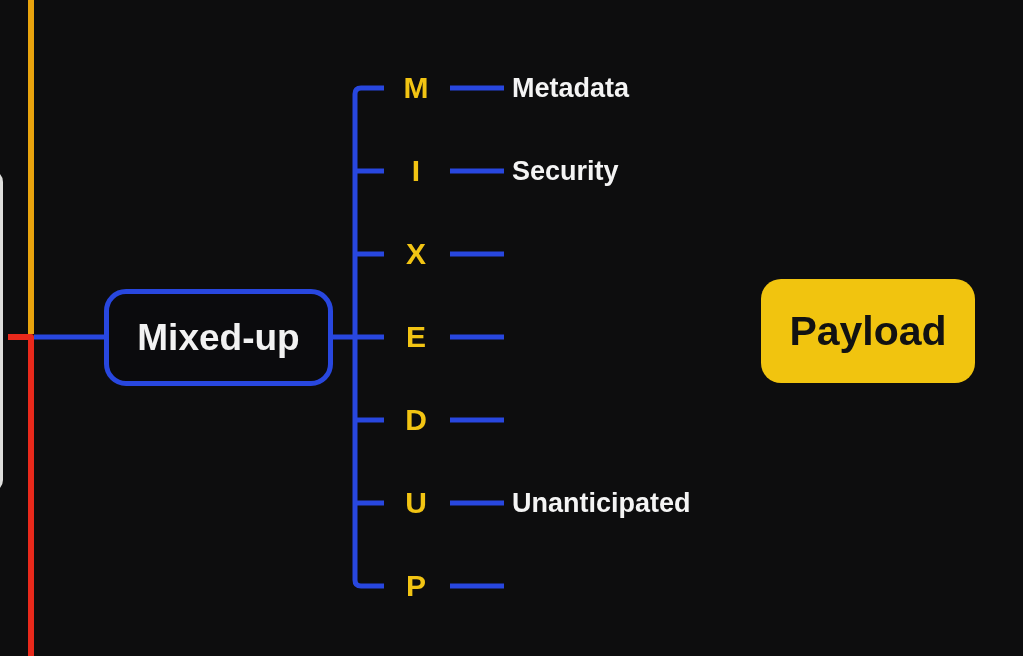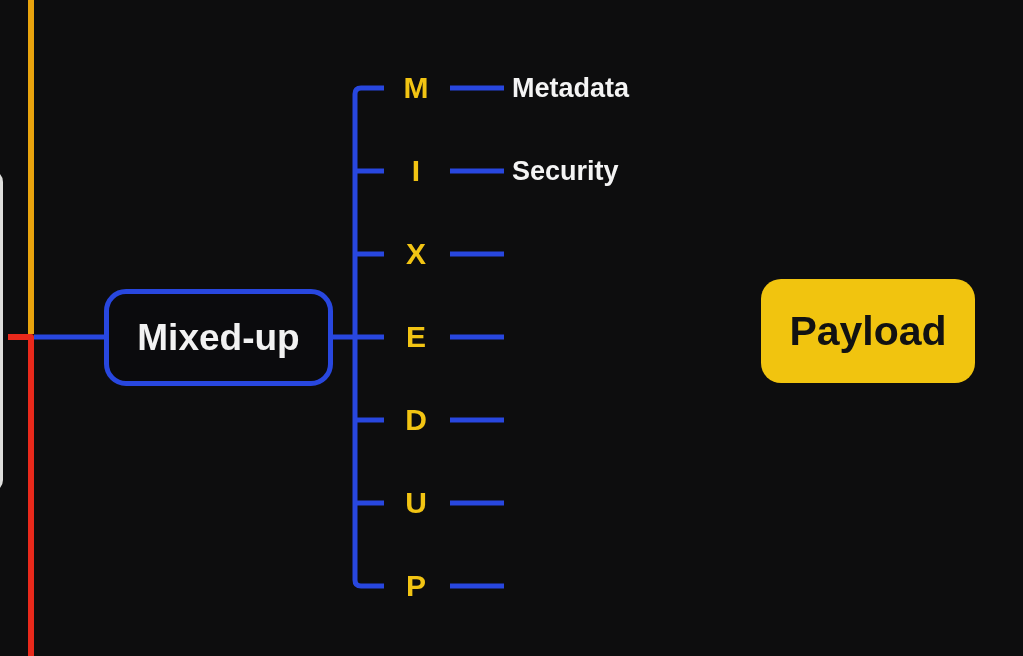--- a/index.html
+++ b/index.html
@@ -158,20 +158,21 @@
     <span class="branch-letter">X</span>
   </div>
   <div class="branch-row row-e">
     <span class="branch-letter">E</span>
   </div>
   <div class="branch-row row-d">
     <span class="branch-letter">D</span>
   </div>
   <div class="branch-row row-u">
     <span class="branch-letter">U</span>
+    <span class="branch-term">Unanticipated</span>
   </div>
   <div class="branch-row row-p">
     <span class="branch-letter">P</span>
   </div>
 
   <div class="security-badge">
     <span class="badge-label">Payload</span>
   </div>
 
 </div>

